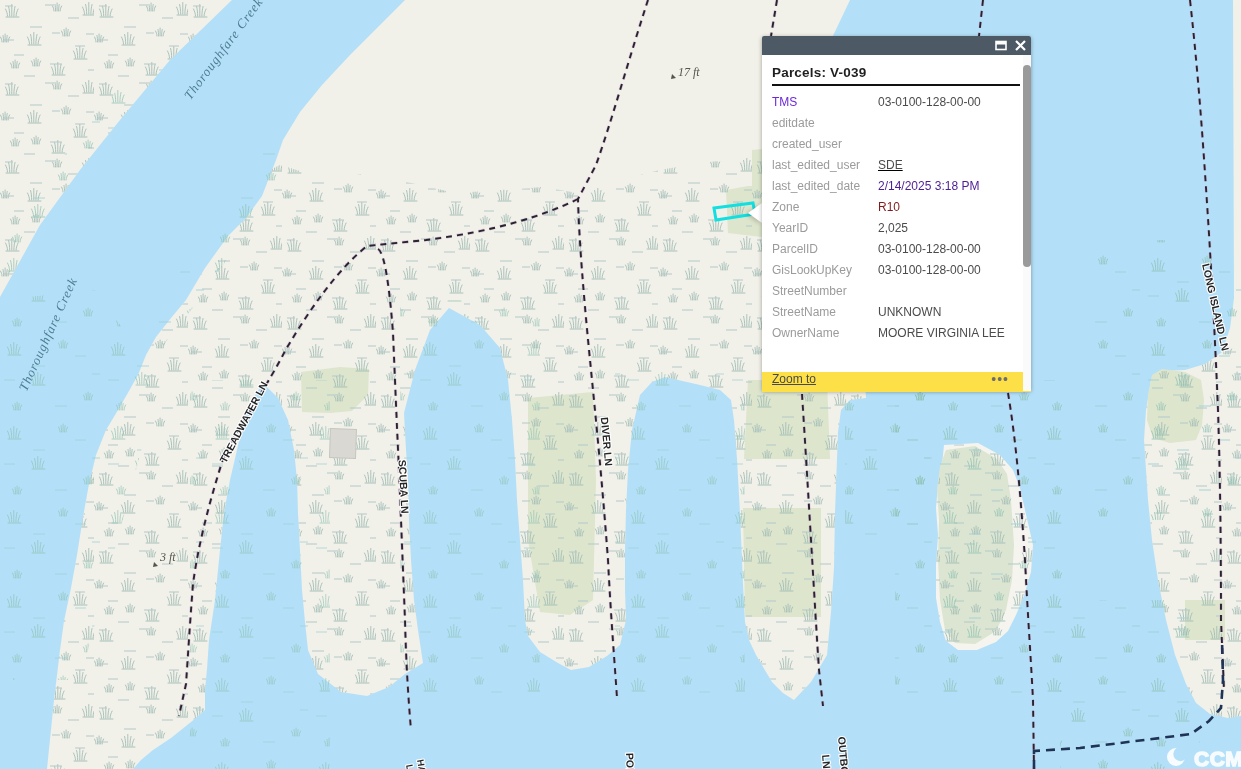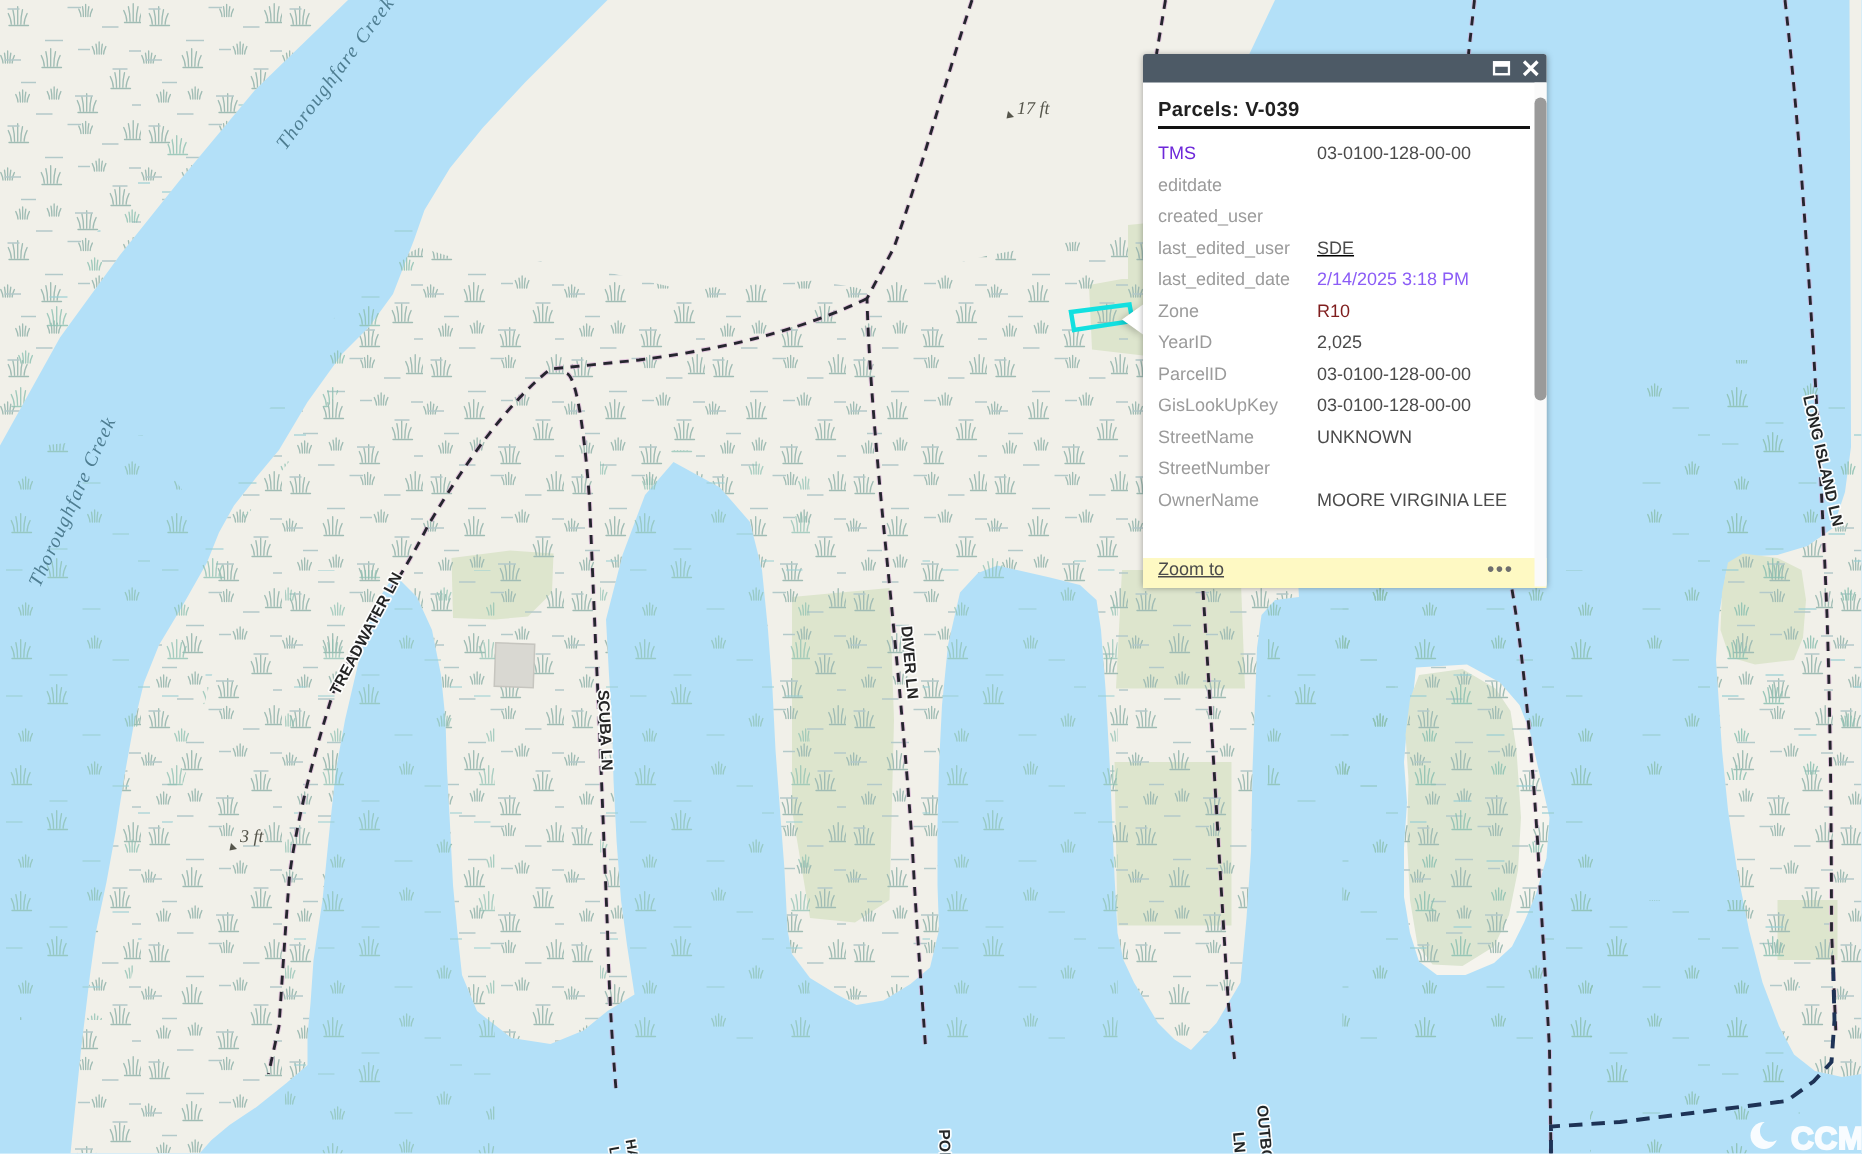--- a/index.html
+++ b/index.html
@@ -177,31 +177,31 @@
 
   <div style="position:absolute;left:10px;top:29px;font-size:13.5px;font-weight:bold;color:#1f1f1f;letter-spacing:0.2px;">Parcels: V-039</div>
 
   <div style="position:absolute;left:10px;top:48px;width:248px;height:2px;background:#111111;"></div>
 
   <div style="position:absolute;left:10px;top:56px;width:252px;height:281px;overflow:hidden;font-size:12px;">
     <div style="height:21px;line-height:21px;white-space:nowrap;"><span style="display:inline-block;width:106px;color:#6d28d9;">TMS</span><span style="color:#4b4b4b;">03-0100-128-00-00</span></div>
     <div style="height:21px;line-height:21px;white-space:nowrap;"><span style="display:inline-block;width:106px;color:#9b9b9b;">editdate</span><span style="color:#4b4b4b;"></span></div>
     <div style="height:21px;line-height:21px;white-space:nowrap;"><span style="display:inline-block;width:106px;color:#9b9b9b;">created_user</span><span style="color:#4b4b4b;"></span></div>
     <div style="height:21px;line-height:21px;white-space:nowrap;text-decoration:underline;"><span style="display:inline-block;width:106px;color:#9b9b9b;">last_edited_user</span><span style="color:#4b4b4b;">SDE</span></div>
-    <div style="height:21px;line-height:21px;white-space:nowrap;"><span style="display:inline-block;width:106px;color:#9b9b9b;">last_edited_date</span><span style="color:#8b5cf6;">2/14/2025 3:18 PM</span></div>
+    <div style="height:21px;line-height:21px;white-space:nowrap;"><span style="display:inline-block;width:106px;color:#9b9b9b;">last_edited_date</span><span style="color:#4c1d95;">2/14/2025 3:18 PM</span></div>
     <div style="height:21px;line-height:21px;white-space:nowrap;"><span style="display:inline-block;width:106px;color:#9b9b9b;">Zone</span><span style="color:#7f1d1d;">R10</span></div>
     <div style="height:21px;line-height:21px;white-space:nowrap;"><span style="display:inline-block;width:106px;color:#9b9b9b;">YearID</span><span style="color:#4b4b4b;">2,025</span></div>
     <div style="height:21px;line-height:21px;white-space:nowrap;"><span style="display:inline-block;width:106px;color:#9b9b9b;">ParcelID</span><span style="color:#4b4b4b;">03-0100-128-00-00</span></div>
     <div style="height:21px;line-height:21px;white-space:nowrap;"><span style="display:inline-block;width:106px;color:#9b9b9b;">GisLookUpKey</span><span style="color:#4b4b4b;">03-0100-128-00-00</span></div>
+    <div style="height:21px;line-height:21px;white-space:nowrap;"><span style="display:inline-block;width:106px;color:#9b9b9b;">StreetNumber</span><span style="color:#4b4b4b;"></span></div>
     <div style="height:21px;line-height:21px;white-space:nowrap;"><span style="display:inline-block;width:106px;color:#9b9b9b;">StreetName</span><span style="color:#4b4b4b;">UNKNOWN</span></div>
-    <div style="height:21px;line-height:21px;white-space:nowrap;"><span style="display:inline-block;width:106px;color:#9b9b9b;">StreetNumber</span><span style="color:#4b4b4b;"></span></div>
     <div style="height:21px;line-height:21px;white-space:nowrap;"><span style="display:inline-block;width:106px;color:#9b9b9b;">OwnerName</span><span style="color:#4b4b4b;">MOORE VIRGINIA LEE</span></div>
   </div>
 
-  <div style="position:absolute;left:0;top:336px;width:100%;height:20px;background:#fef9c3;">
+  <div style="position:absolute;left:0;top:336px;width:100%;height:20px;background:#fde047;">
     <span style="position:absolute;left:10px;top:0px;font-size:12px;color:#4a4a4a;text-decoration:underline;">Zoom to</span>
     <span style="position:absolute;right:22px;top:-1px;font-size:14px;color:#6e6e6e;letter-spacing:1px;">•••</span>
   </div>
 
   <div style="position:absolute;right:0px;top:19px;width:8px;height:336px;background:#fafafa;">
     <div style="position:absolute;left:0px;top:10px;width:8px;height:202px;background:#9a9a9a;border-radius:4px;"></div>
   </div>
 </div>
 
 </body></html>

